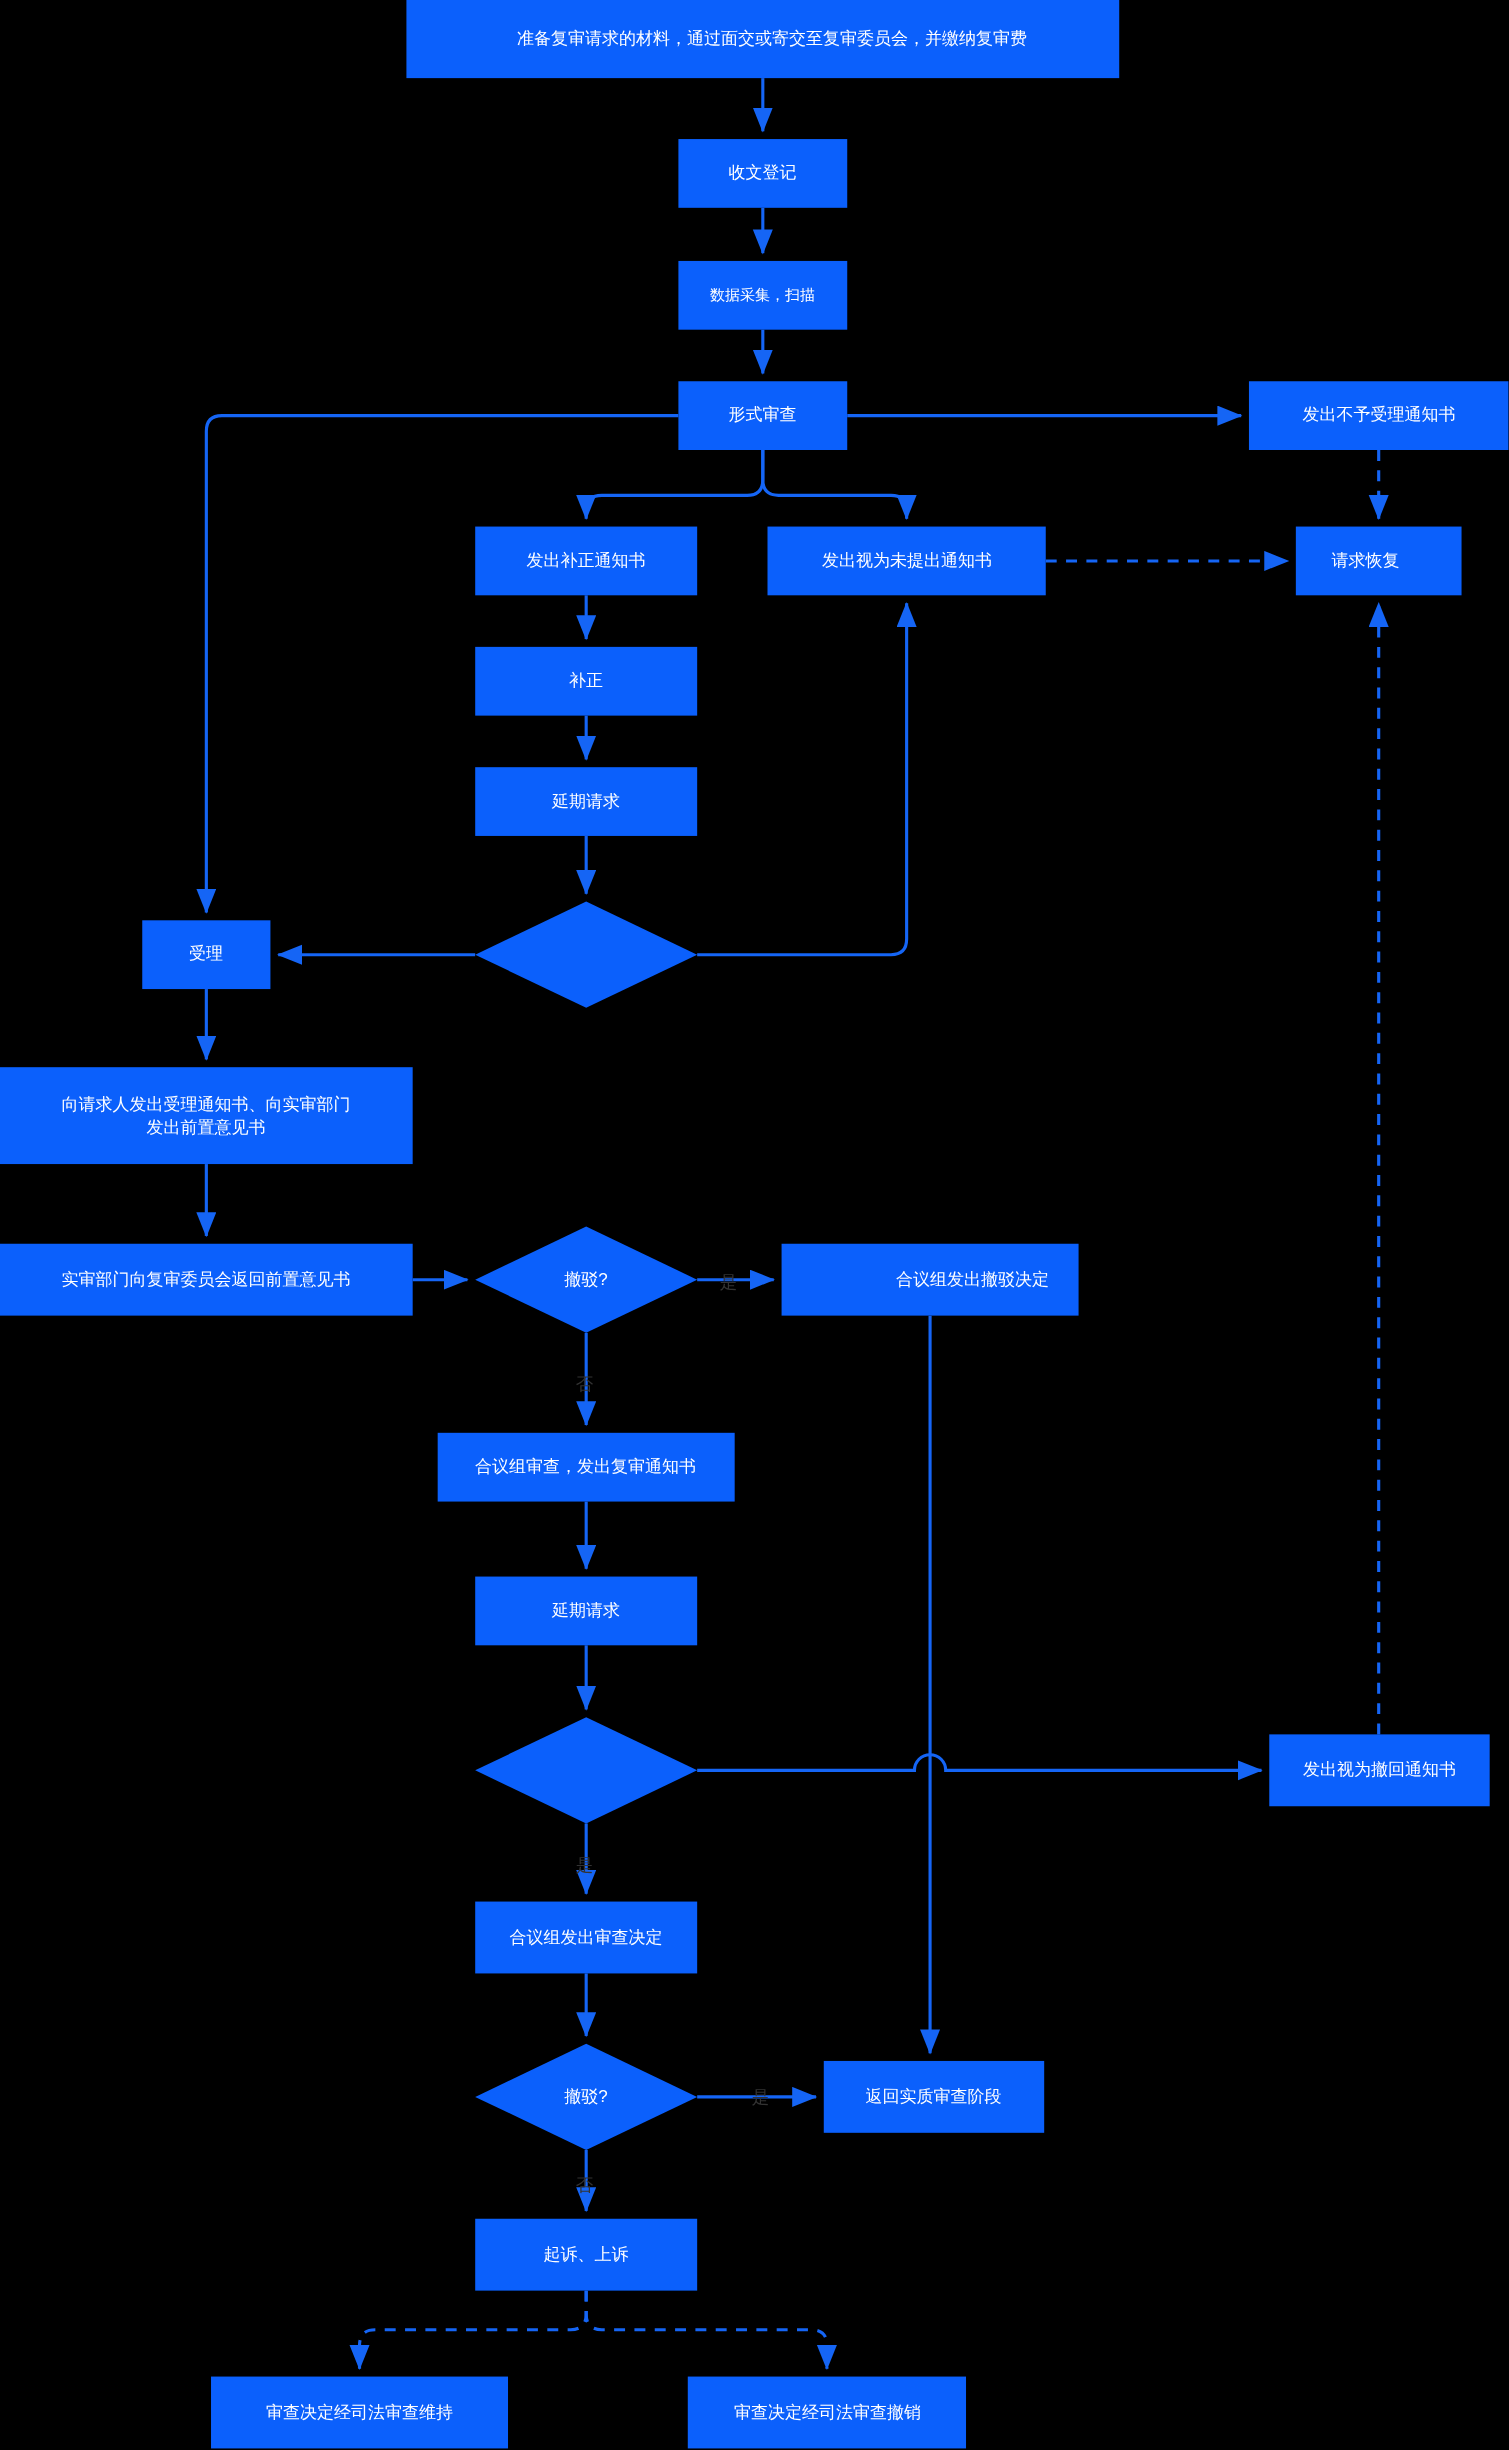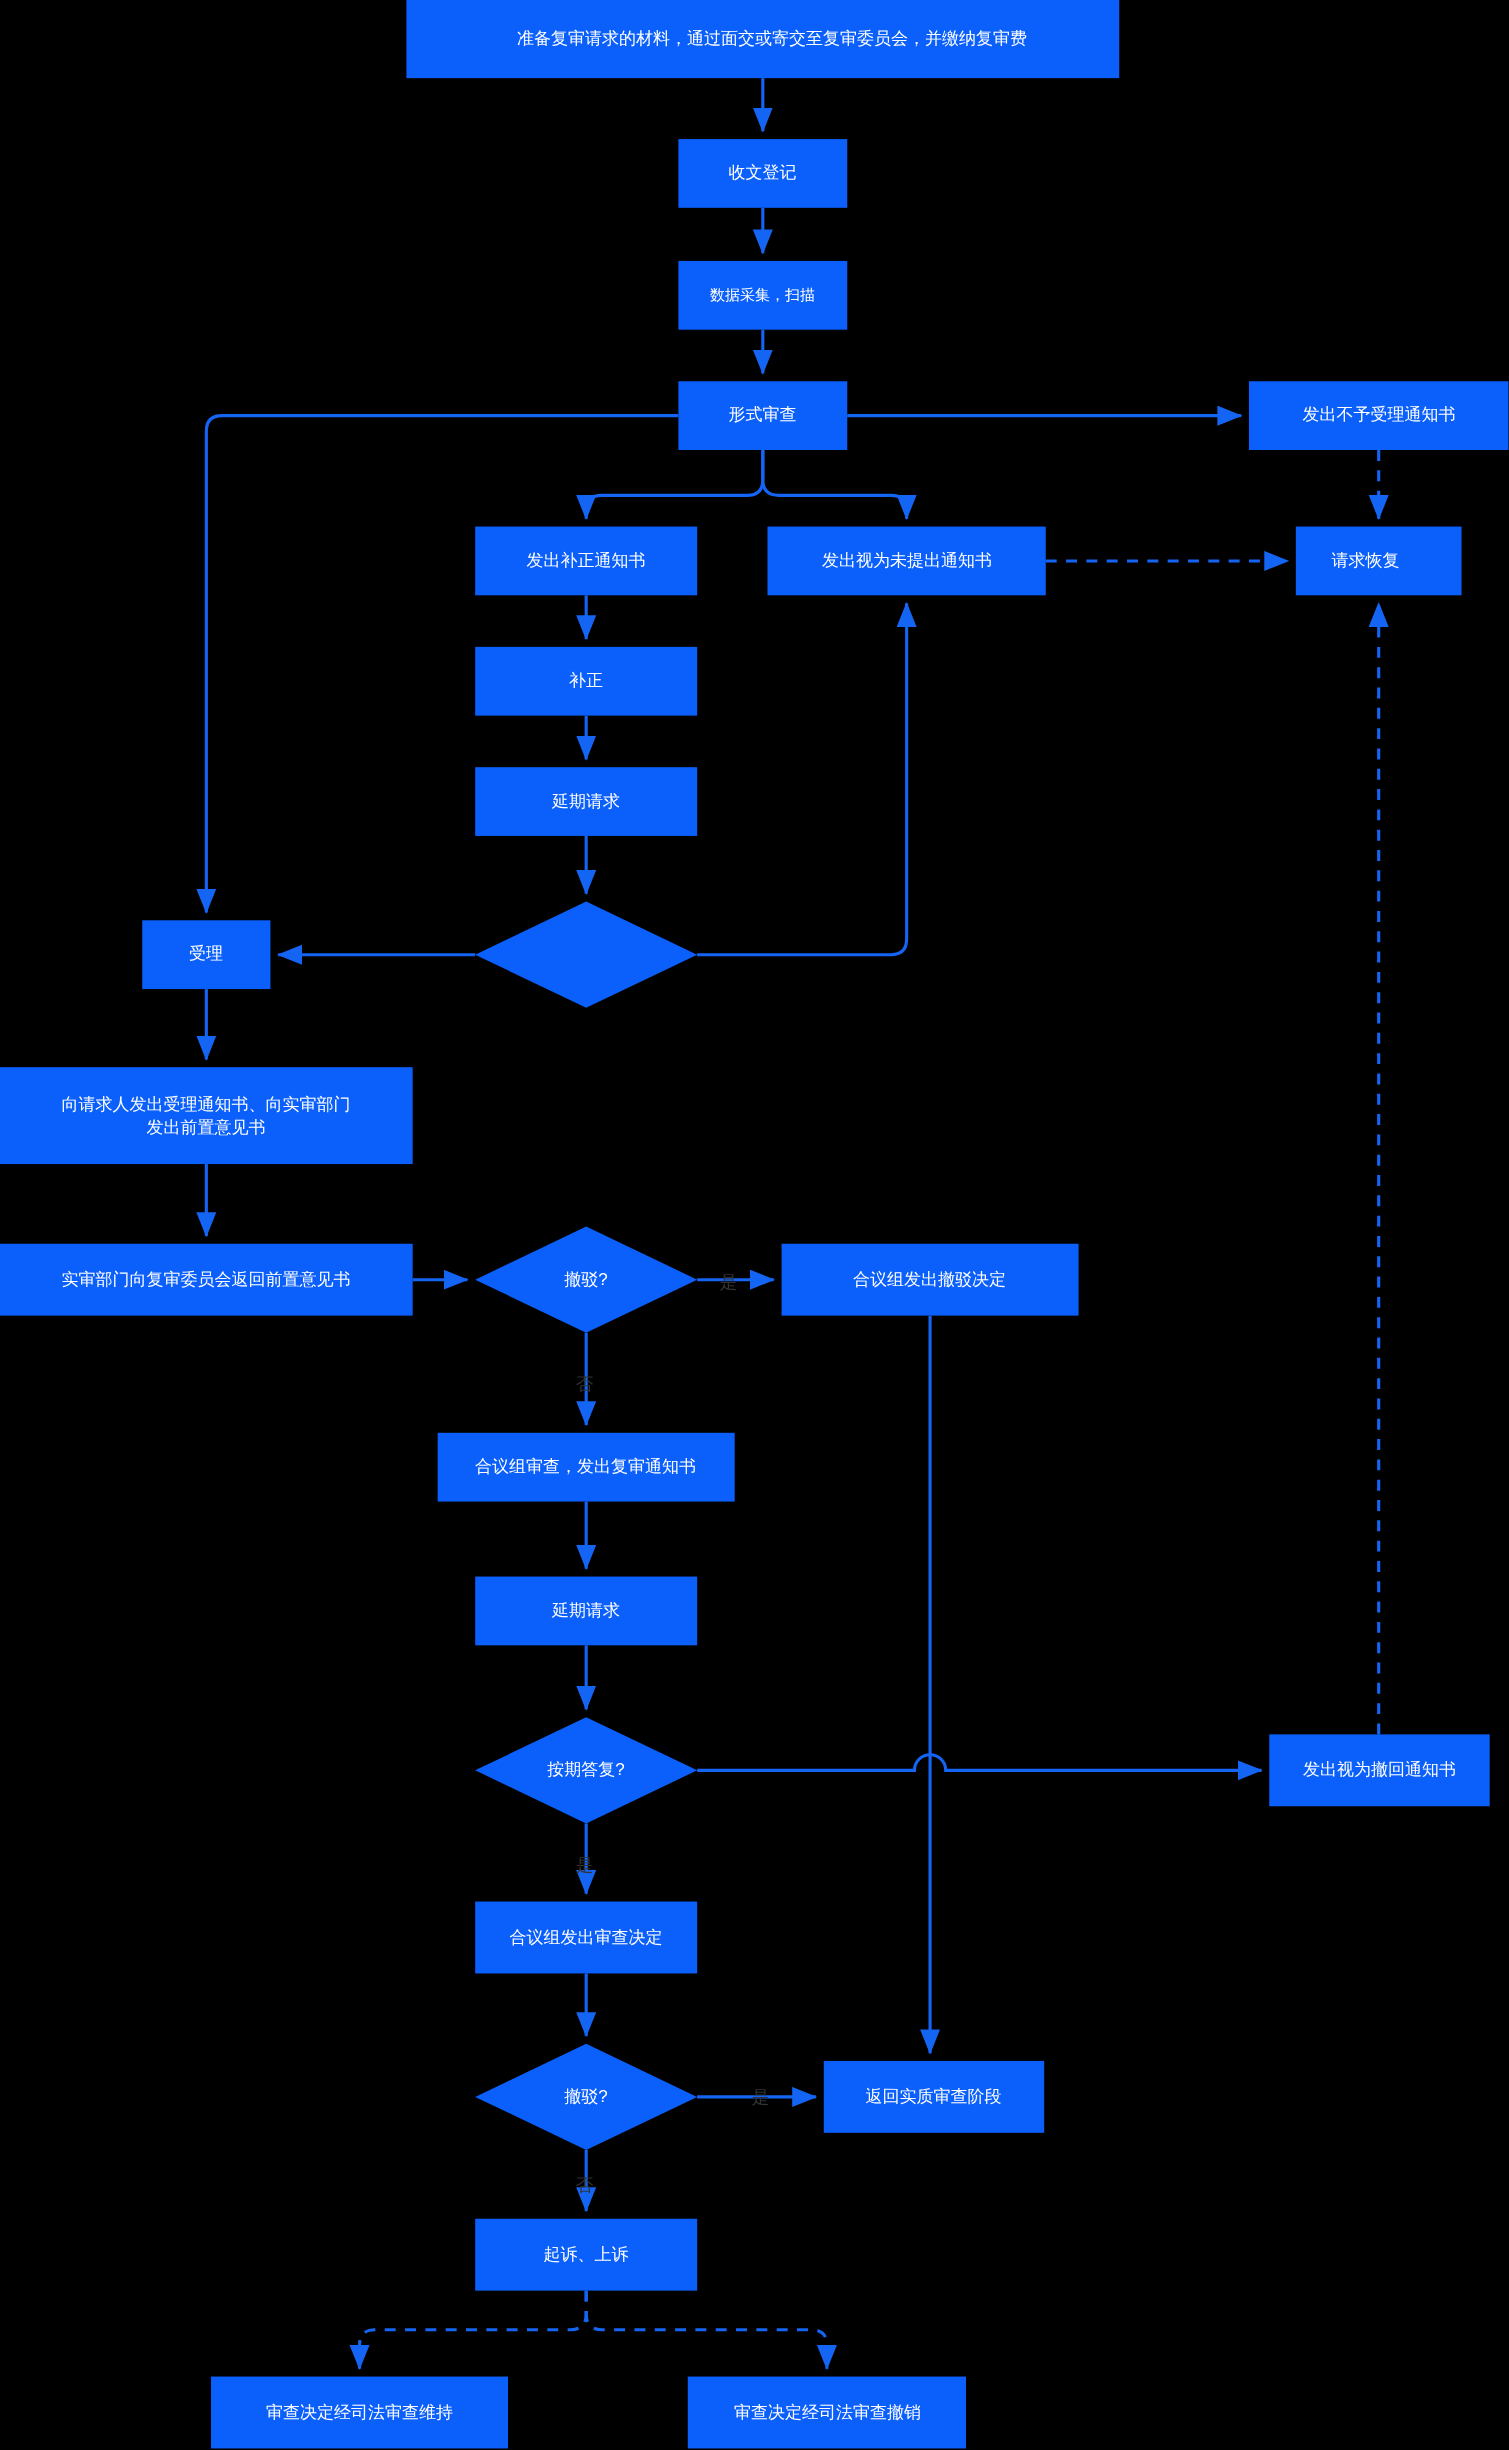--- a/index.html
+++ b/index.html
@@ -136,24 +136,23 @@
   <div class="node-label" style="left:475px;top:527px;width:222px;height:69px;font-size:17px;">发出补正通知书</div>
   <div class="node-label" style="left:768px;top:527px;width:278px;height:69px;font-size:17px;">发出视为未提出通知书</div>
   <div class="node-label" style="left:1296px;top:527px;width:139px;height:69px;font-size:17px;">请求恢复</div>
   <div class="node-label" style="left:475px;top:647px;width:222px;height:69px;font-size:17px;">补正</div>
   <div class="node-label" style="left:475px;top:768px;width:222px;height:69px;font-size:17px;">延期请求</div>
   <div class="node-label" style="left:142px;top:920px;width:128px;height:69px;font-size:17px;">受理</div>
   <div class="node-label" style="left:0px;top:1244px;width:412px;height:72px;font-size:17px;">实审部门向复审委员会返回前置意见书</div>
   <div class="node-label" style="left:0px;top:1068px;width:412px;height:97px;font-size:17px;">向请求人发出受理通知书、向实审部门
 发出前置意见书</div>
   <div class="node-label" style="left:475px;top:1227px;width:222px;height:106px;font-size:17px;">撤驳?</div>
-  <div class="node-label" style="left:781px;top:1244px;width:297px;height:72px;font-size:17px;">合议组发出撤驳决定</div>
+  <div class="node-label" style="left:781px;top:1244px;width:297px;height:72px;font-size:17px;padding-left:43px;">合议组发出撤驳决定</div>
   <div class="node-label" style="left:437px;top:1433px;width:297px;height:69px;font-size:17px;">合议组审查，发出复审通知书</div>
   <div class="node-label" style="left:475px;top:1577px;width:222px;height:69px;font-size:17px;">延期请求</div>
-  <div class="node-label" style="left:475px;top:1717px;width:222px;height:106px;font-size:17px;">按期答复?</div>
   <div class="node-label" style="left:1269px;top:1734px;width:221px;height:72px;font-size:17px;">发出视为撤回通知书</div>
   <div class="node-label" style="left:475px;top:1902px;width:222px;height:72px;font-size:17px;border-radius:10px;">合议组发出审查决定</div>
   <div class="node-label" style="left:475px;top:2044px;width:222px;height:106px;font-size:17px;">撤驳?</div>
   <div class="node-label" style="left:823px;top:2061px;width:221px;height:72px;font-size:17px;">返回实质审查阶段</div>
   <div class="node-label" style="left:475px;top:2219px;width:222px;height:72px;font-size:17px;">起诉、上诉</div>
   <div class="node-label" style="left:211px;top:2377px;width:297px;height:72px;font-size:17px;">审查决定经司法审查维持</div>
   <div class="node-label" style="left:688px;top:2377px;width:279px;height:72px;font-size:17px;">审查决定经司法审查撤销</div>
 
   <div class="edge-label" style="left:715px;top:1268px;width:27px;height:27px;">是</div>
   <div class="edge-label" style="left:571px;top:1370px;width:27px;height:27px;">否</div>

